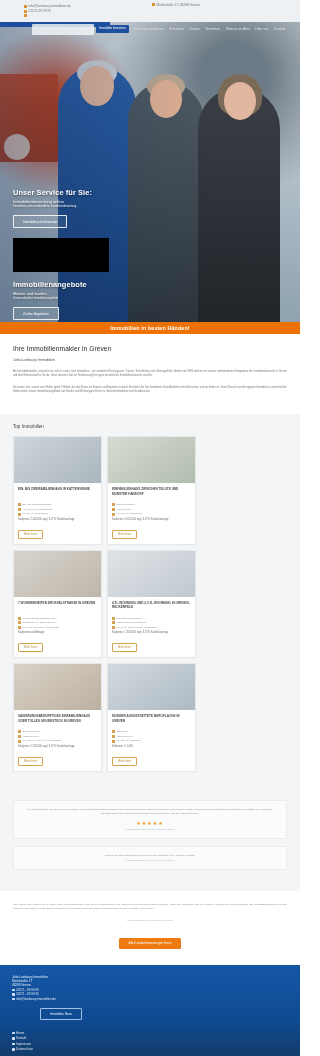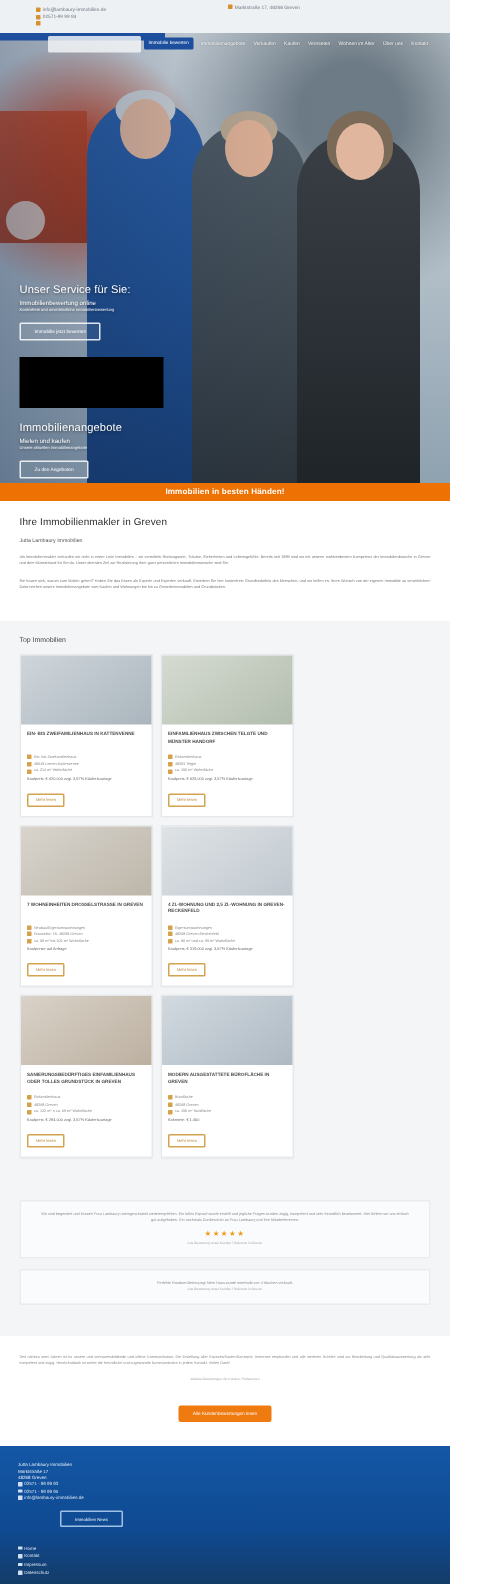--- a/index.html
+++ b/index.html
@@ -120,21 +120,21 @@
   }
   .hero-fade{
     position:absolute;inset:0;
     background:linear-gradient(90deg,rgba(20,45,85,.35) 0%, rgba(20,45,85,.10) 45%, rgba(20,45,85,0) 70%);
   }
 
   
   .heropanel{
     position:absolute;left:13px;color:#fff;z-index:12;
   }
-  .hp-title{font-size:7.4px;font-weight:normal;line-height:9px;letter-spacing:.1px;
+  .hp-title{font-size:7.4px;font-weight:bold;line-height:9px;letter-spacing:.1px;
     text-shadow:0 1px 2px rgba(0,0,0,.5);}
   .hp-sub{font-size:4.1px;line-height:5.4px;margin-top:1.5px;
     text-shadow:0 1px 2px rgba(0,0,0,.5);}
   .hp-sub2{font-size:2.7px;line-height:3.6px;margin-top:1px;opacity:.92;
     text-shadow:0 1px 2px rgba(0,0,0,.5);}
   .hp-btn{
     margin-top:6px;display:inline-block;border:0.6px solid rgba(255,255,255,.85);
     background:rgba(255,255,255,.07);
     color:#fff;font-size:3.2px;padding:3.2px 9px;border-radius:1px;white-space:nowrap;
   }

